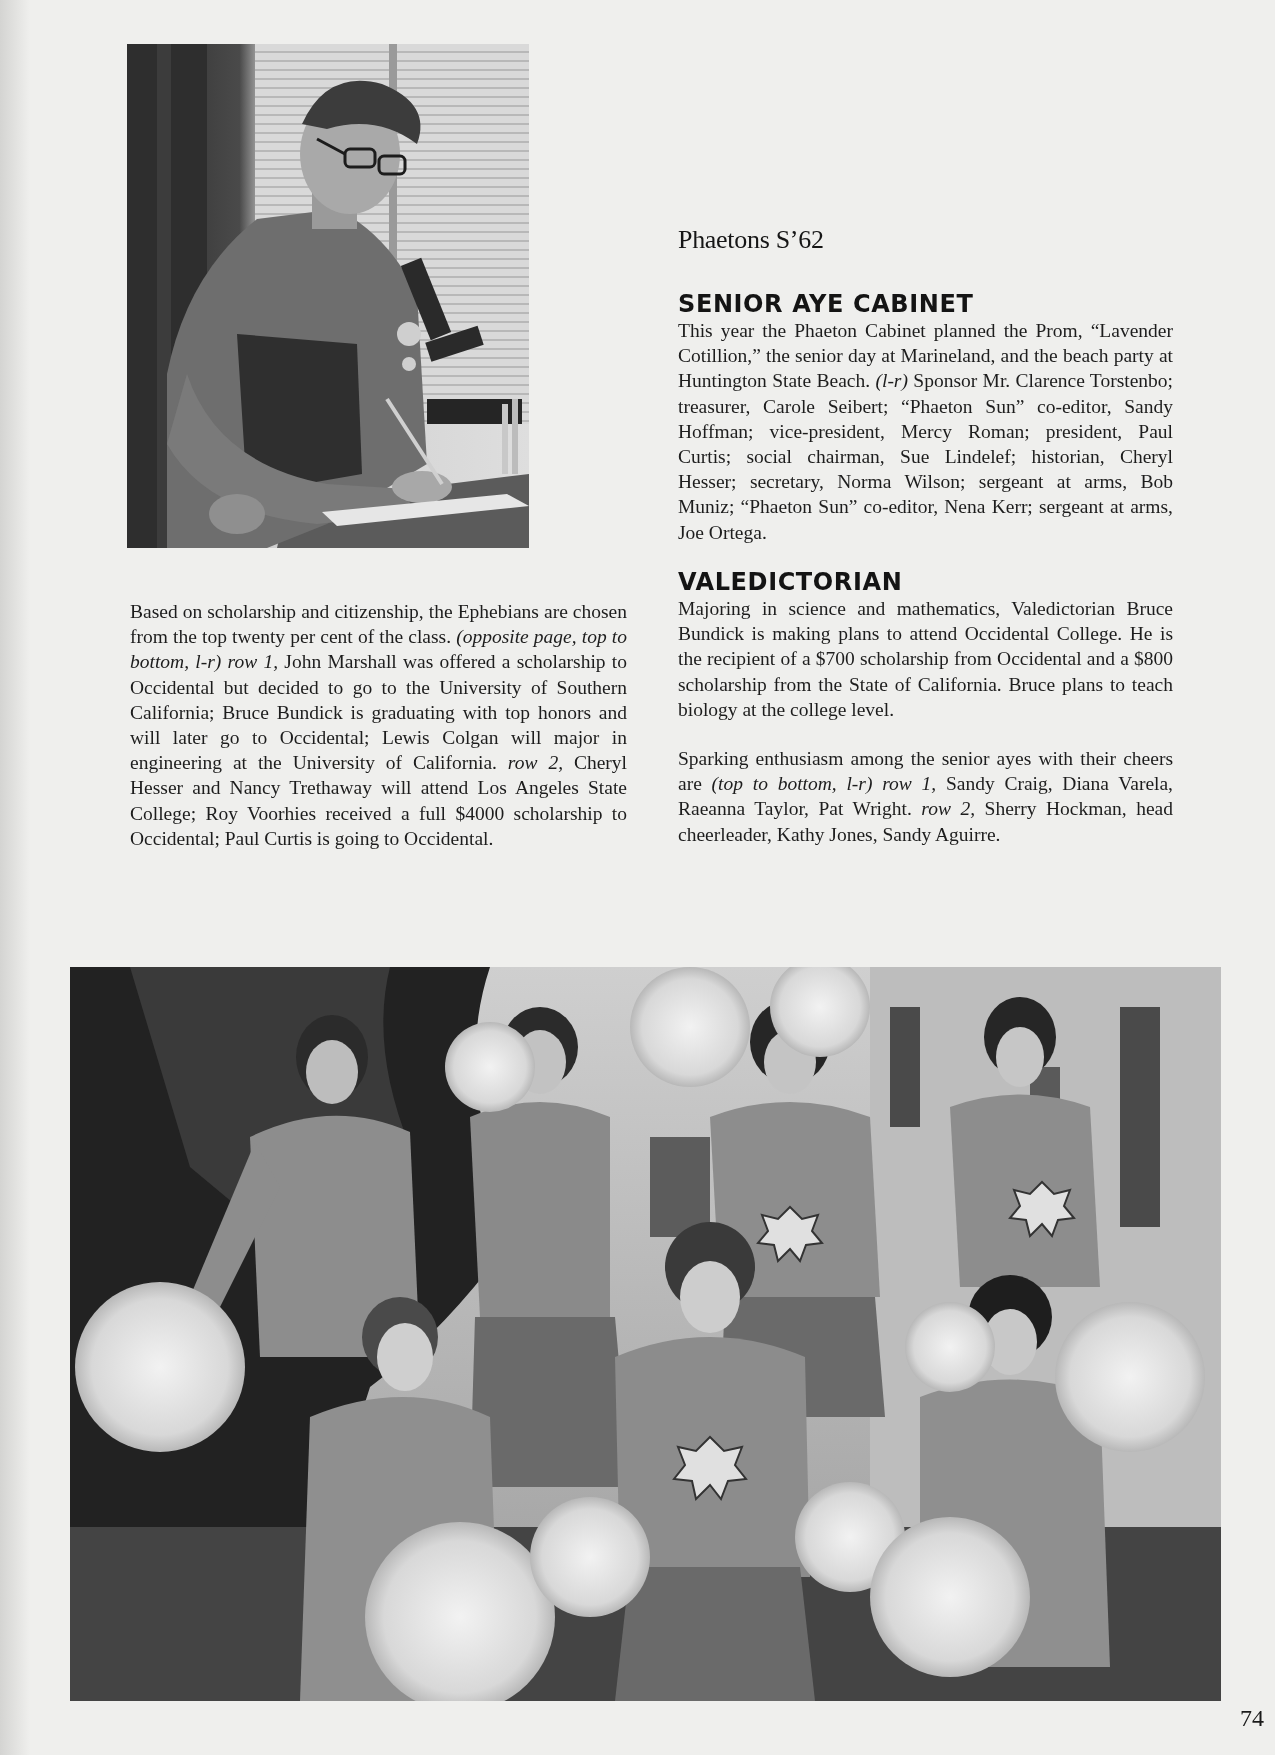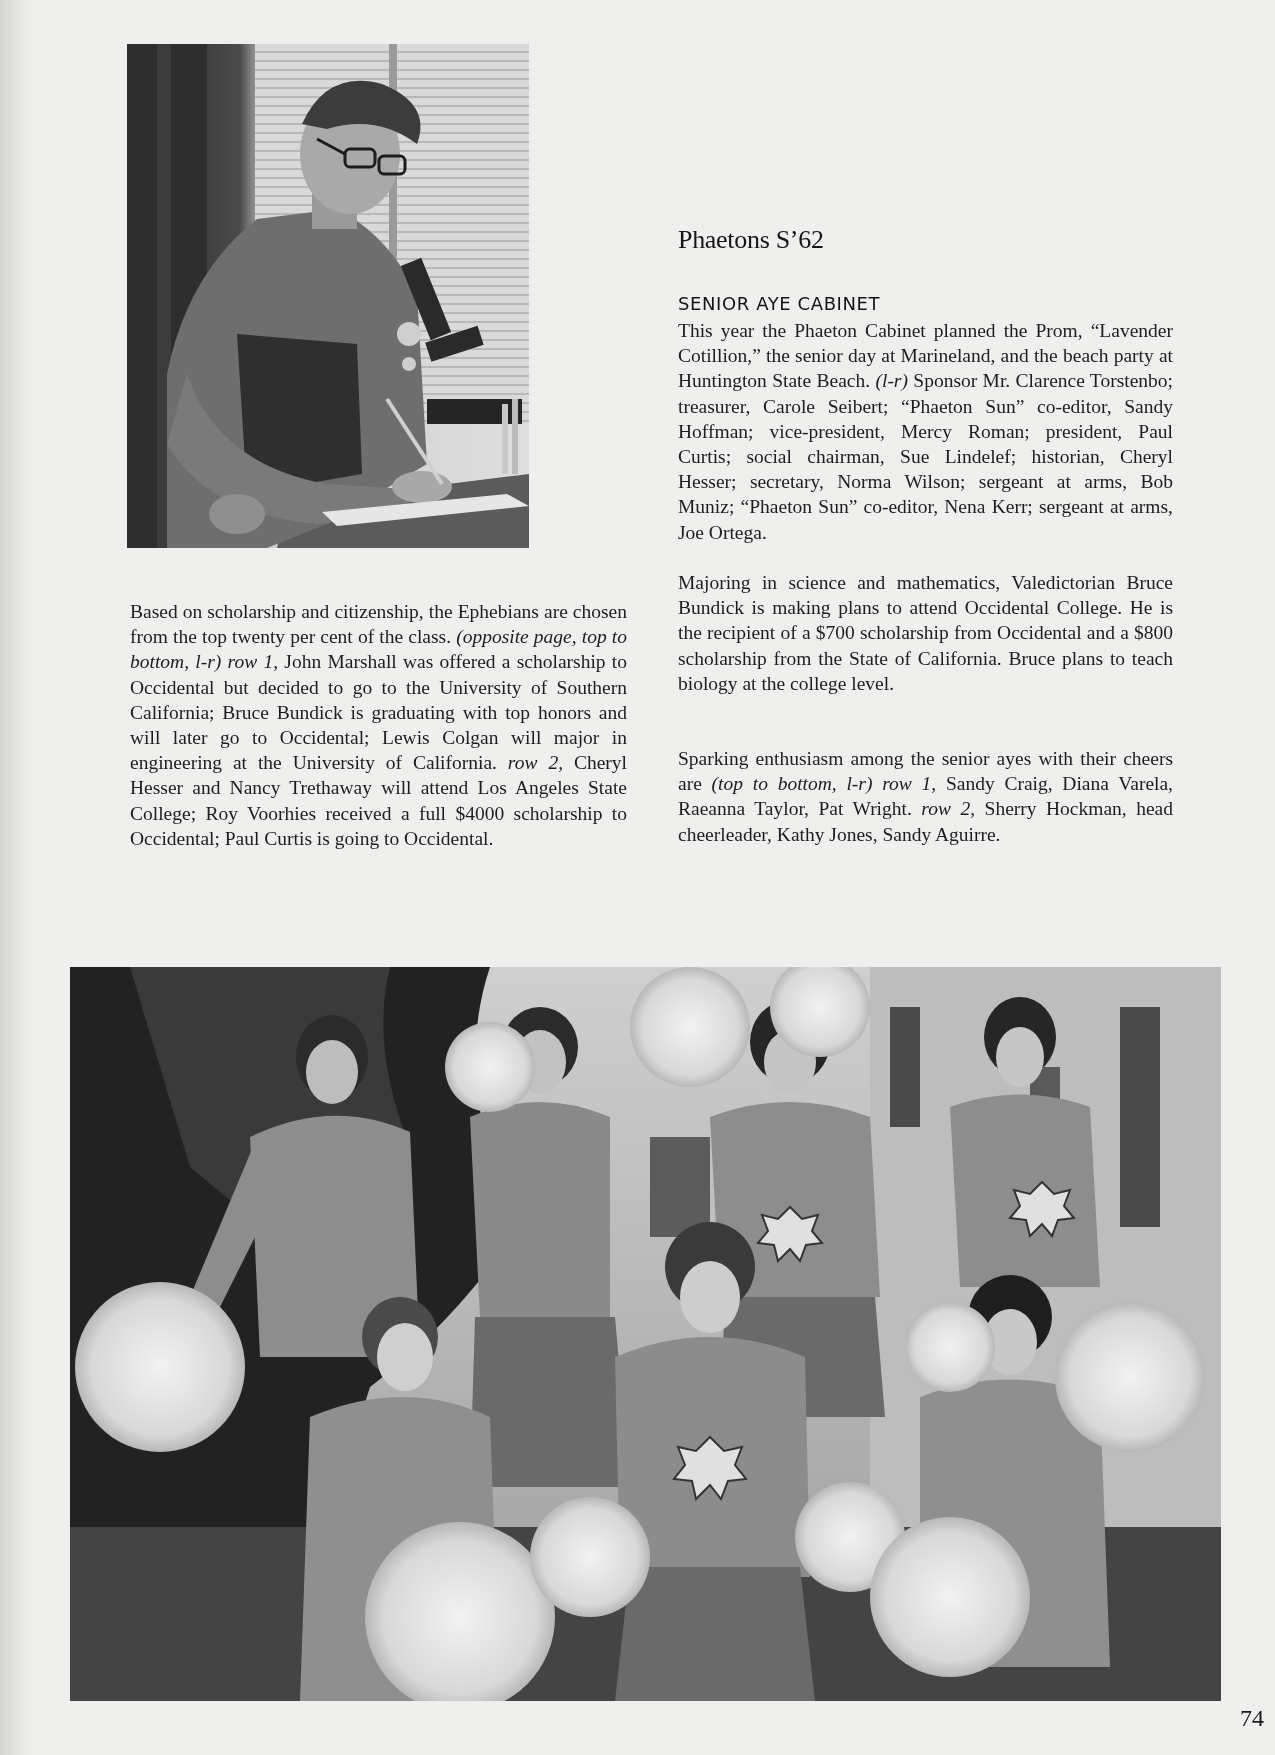--- a/index.html
+++ b/index.html
@@ -29,21 +29,21 @@
     position: absolute; left: 678px; top: 208px;
     font-size: 26px; font-weight: normal; letter-spacing: -0.3px;
     color: #161616;
   }
   .section {
     position: absolute; width: 496px;
   }
   .section h2 {
     margin: 0 0 2px 0;
     font-family: "DejaVu Sans", sans-serif;
-    font-weight: normal; font-size: 18px; letter-spacing: 0.6px;
+    font-weight: bold; font-size: 24px; letter-spacing: 0.6px;
     color: #141414; line-height: 24px;
   }
   .section p {
     margin: 0;
     font-size: 19.5px; line-height: 25.2px;
     text-align: justify; color: #1d1d1d; font-family: Liberation Serif, serif;
   }
   .section p span.it { font-style: italic; }
   #sec-cabinet { left: 678px; top: 292px; width: 495px; }
   #sec-valedictorian { left: 678px; top: 570px; width: 495px; }
@@ -117,20 +117,21 @@
 <h1 class="page-title">Phaetons S’62</h1>
 
 <div class="section" id="sec-cabinet">
   <h2>SENIOR AYE CABINET</h2>
   <p>
     <span>This year the Phaeton Cabinet planned the Prom, “Lavender Cotillion,” the senior day at Marineland, and the beach party at Huntington State Beach. </span><span class="it">(l-r)</span><span> Sponsor Mr. Clarence Torstenbo; treasurer, Carole Seibert; “Phaeton Sun” co-editor, Sandy Hoffman; vice-president, Mercy Roman; president, Paul Curtis; social chairman, Sue Lindelef; historian, Cheryl Hesser; secretary, Norma Wilson; sergeant at arms, Bob Muniz; “Phaeton Sun” co-editor, Nena Kerr; sergeant at arms, Joe Ortega.</span>
   </p>
 </div>
 
 <div class="section" id="sec-valedictorian">
+  <h2>VALEDICTORIAN</h2>
   <p>
     <span>Majoring in science and mathematics, Valedictorian Bruce Bundick is making plans to attend Occidental College. He is the recipient of a $700 scholarship from Occidental and a $800 scholarship from the State of California. Bruce plans to teach biology at the college level.</span>
   </p>
 </div>
 
 <div class="section" id="sec-cheerleaders">
   <p>
     <span>Sparking enthusiasm among the senior ayes with their cheers are </span><span class="it">(top to bottom, l-r) row 1,</span><span> Sandy Craig, Diana Varela, Raeanna Taylor, Pat Wright. </span><span class="it">row 2,</span><span> Sherry Hockman, head cheerleader, Kathy Jones, Sandy Aguirre.</span>
   </p>
 </div>

